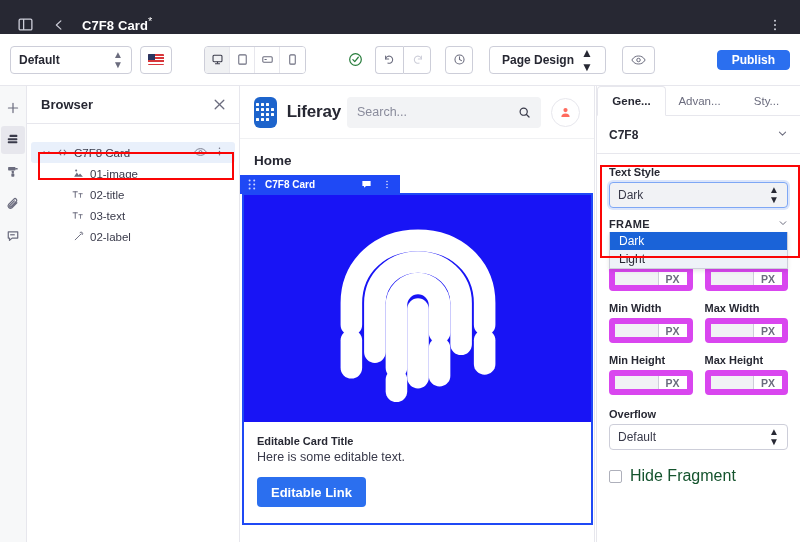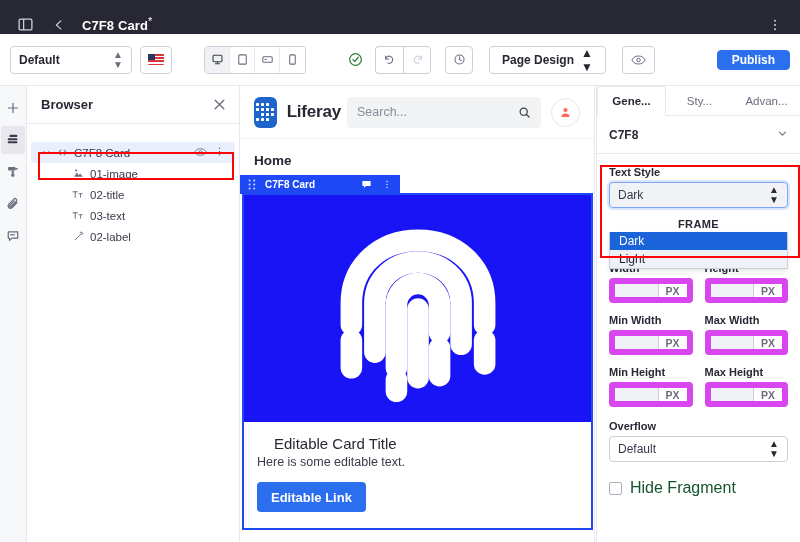--- a/index.html
+++ b/index.html
@@ -179,21 +179,21 @@
   .fragment-bar .bar-actions { display: flex; align-items: center; gap: 10px; margin-left: auto; color: #fff; }
   .card-box {
     border: 2px solid #1f49f5; background: #fff; width: 351px; margin-left: 2px;
     position: relative; top: -1px;
   }
   .card-img {
     height: 227px; background: #1814f5; display: flex; align-items: center;
     justify-content: center; overflow: hidden;
   }
   .card-body { padding: 13px 13px 16px 13px; }
-  .card-title { font-size: 15px; font-weight: normal; color: #272833; margin-left: 17px; }
+  .card-title { font-size: 11px; font-weight: bold; color: #272833; }
   .card-text { font-size: 12.5px; color: #393a4a; margin-top: 3px; }
   .card-btn {
     margin-top: 13px; display: inline-flex; align-items: center; justify-content: center;
     height: 30px; padding: 0 14px; background: #2b6fef; color: #fff; border-radius: 4px;
     font-size: 13px; font-weight: bold; cursor: pointer;
   }
 
   
   .sidebar {
     position: absolute; left: 596px; top: 86px; width: 204px; height: 456px;
@@ -232,21 +232,20 @@
   .dd-opt {
     height: 18px; display: flex; align-items: center; padding: 0 9px;
     font-size: 12px; color: #272833; cursor: pointer;
   }
   .dd-opt.sel { background: #1a63d8; color: #fff; }
 
   .section-caption {
     font-size: 11px; font-weight: bold; color: #272833; letter-spacing: .4px;
     display: flex; justify-content: space-between; align-items: center;
     padding-top: 10px;
-    flex-direction: column;
   }
   .hr { height: 1px; background: #e7e7ed; margin-top: 8px; }
   .grid2 { display: flex; gap: 12px; margin-top: 11px; }
   .col { flex: 1; }
   .unit-input {
     height: 25px; border: 6px solid #d946ef; border-radius: 4px; overflow: hidden;
     display: flex; background: #f1f2f5;
   }
   .unit-input .inp { flex: 1; background: #f1f2f5; cursor: text; }
   .unit-input .unit {
@@ -595,22 +594,22 @@
           <div class="card-text">Here is some editable text.</div>
           <div class="card-btn">Editable Link</div>
         </div>
       </div>
     </div>
   </div>
 
   <div class="sidebar">
     <div class="side-tabs">
       <div class="side-tab active">Gene...</div>
+      <div class="side-tab">Advan...</div>
       <div class="side-tab">Sty...</div>
-      <div class="side-tab">Advan...</div>
     </div>
 
     <div class="side-section-head">
       <span>C7F8</span>
       <span style="color:#6b6c7e;">
         <svg width="11" height="11" viewBox="0 0 16 16" fill="none" stroke="currentColor" stroke-width="1.5" stroke-linecap="round" stroke-linejoin="round">
           <polyline points="3.5,6 8,10.5 12.5,6"></polyline>
         </svg>
       </span>
     </div>

